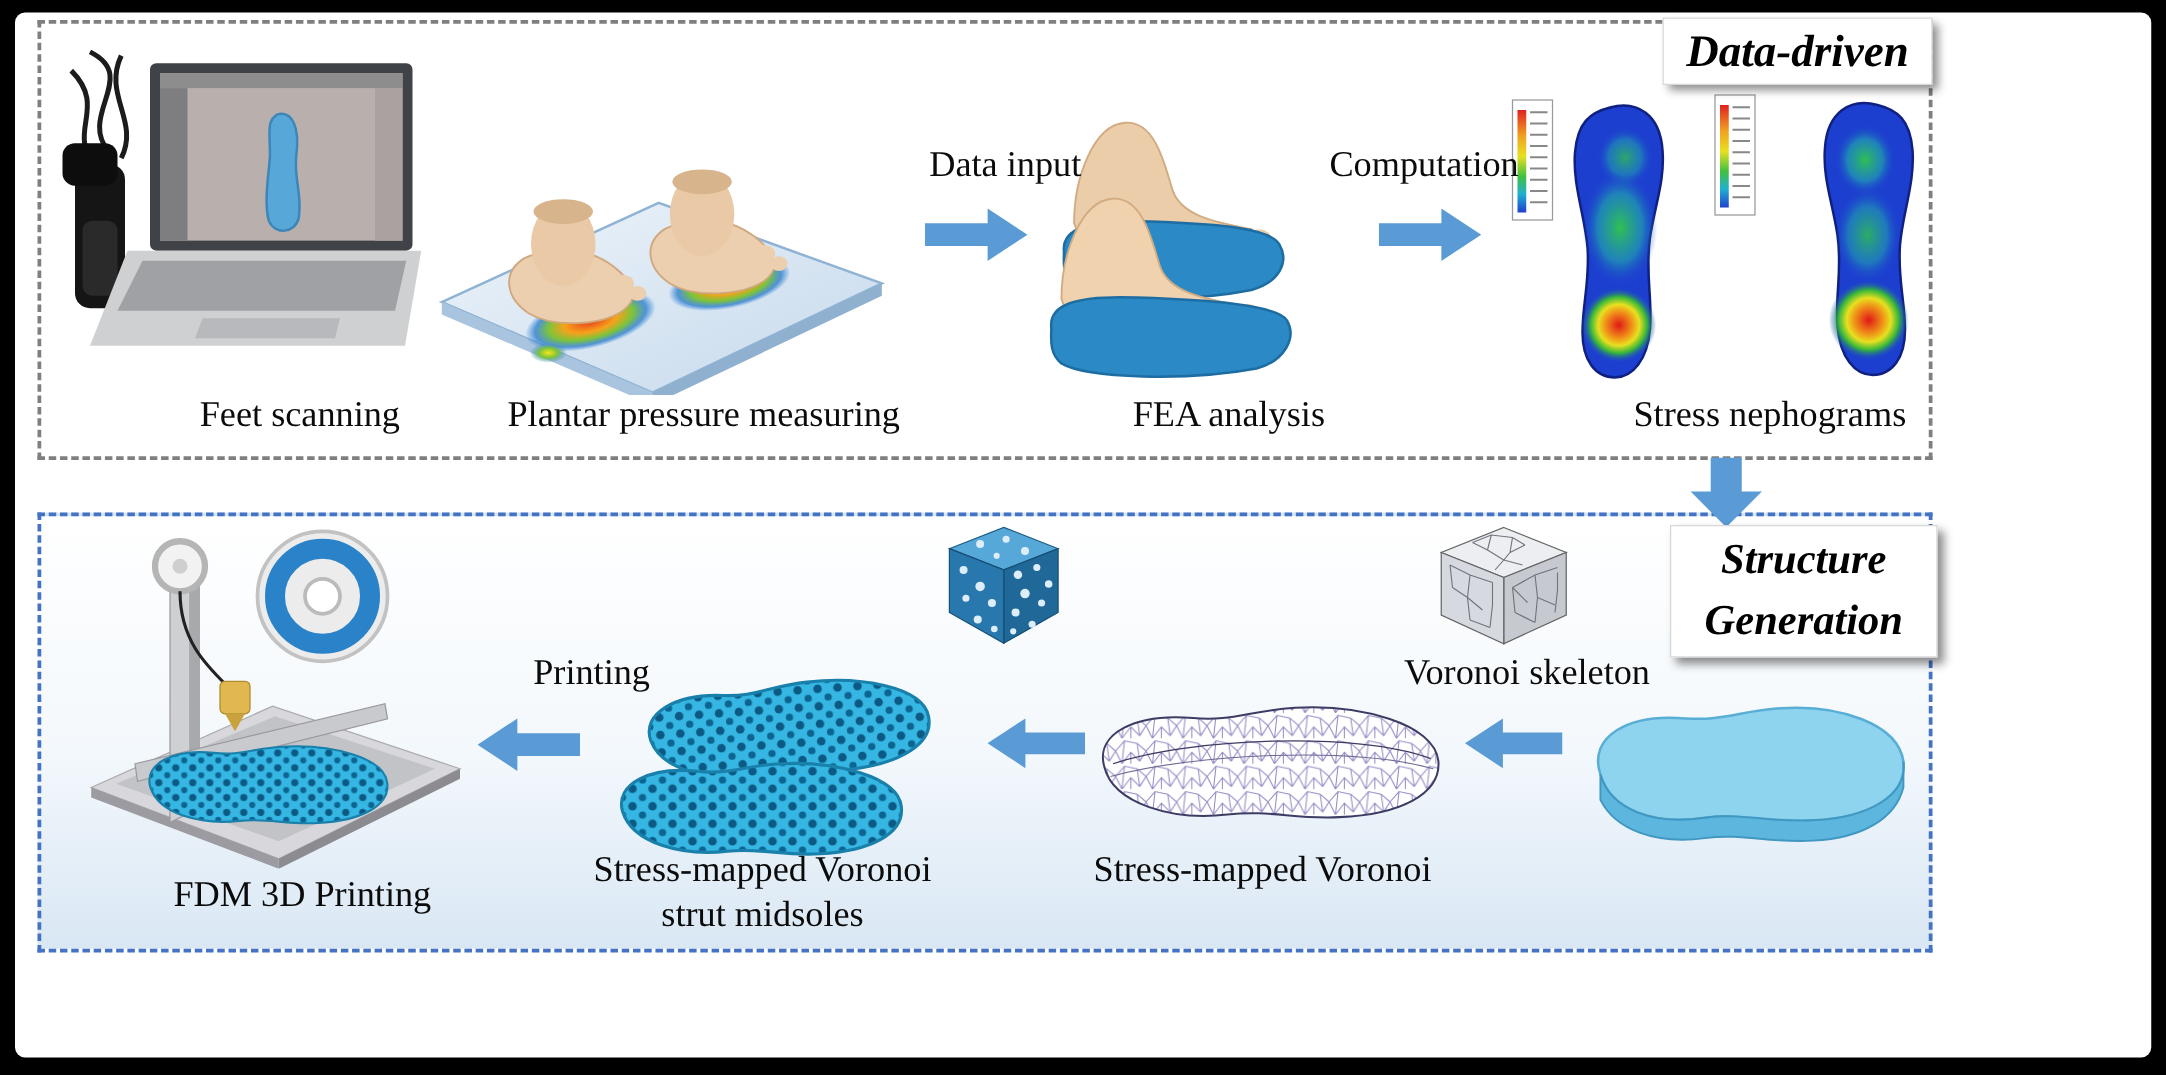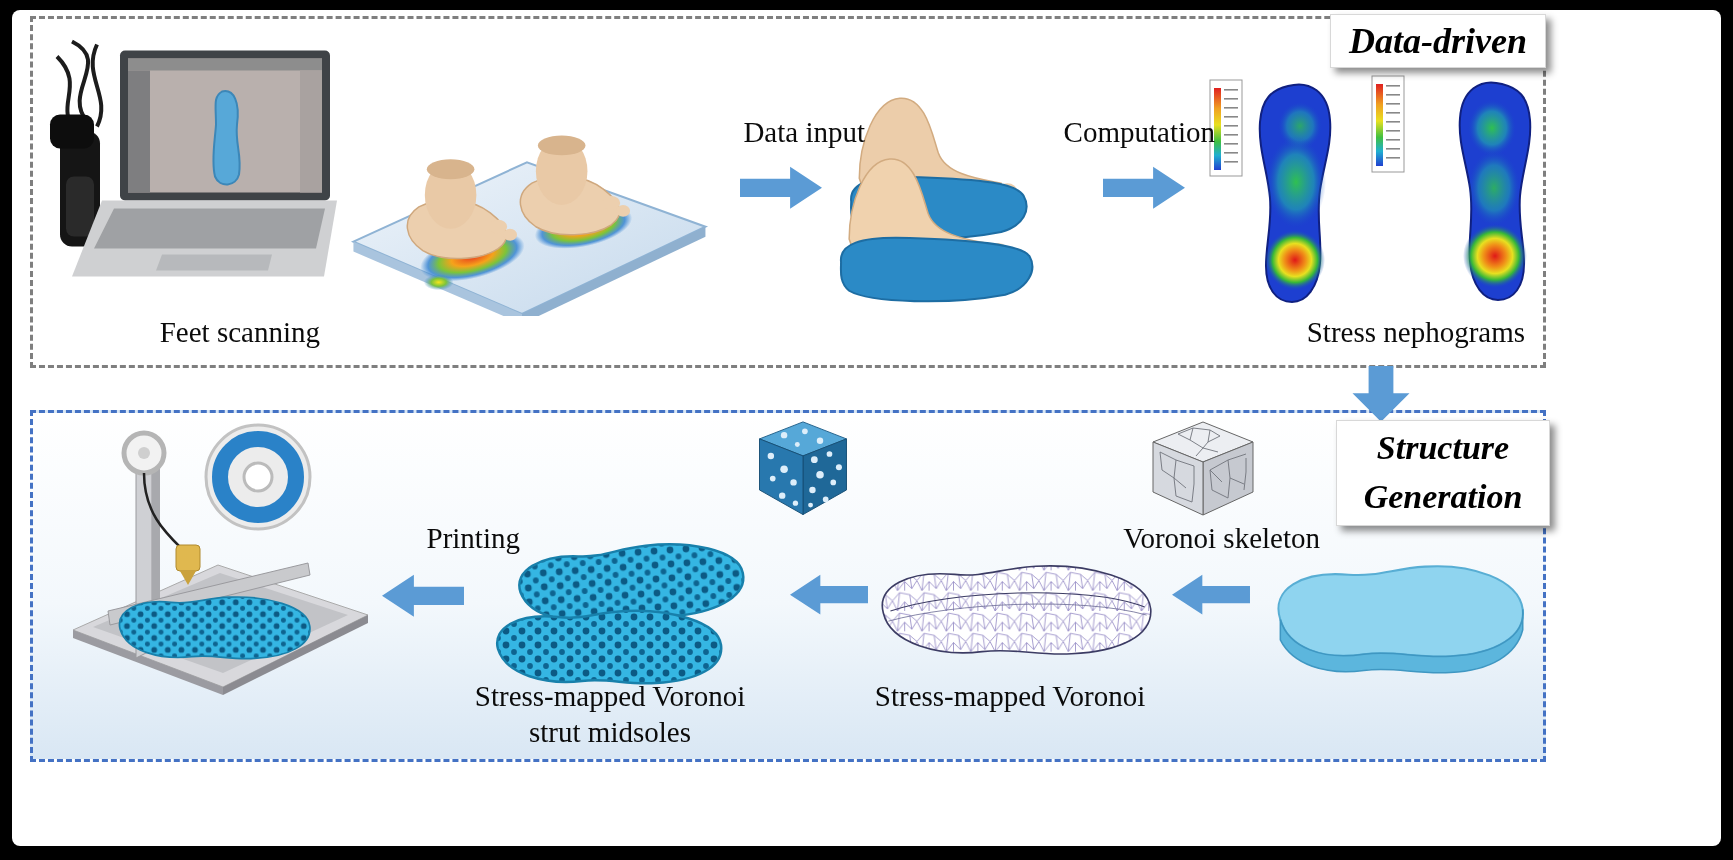--- a/index.html
+++ b/index.html
@@ -123,20 +123,21 @@
       </g>
       <g>
         <path d="M210,106 C234,94 264,98 282,112 C300,126 304,138 290,148 C272,160 234,162 214,150 C196,138 192,118 210,106 Z" fill="#eccfae" stroke="#cfa87e" stroke-width="1.5"></path>
         <ellipse cx="240" cy="94" rx="26" ry="34" fill="#e9c9a6"></ellipse>
         <ellipse cx="240" cy="68" rx="24" ry="10" fill="#d8b48d"></ellipse>
         <ellipse cx="290" cy="126" rx="9" ry="7" fill="#eccfae"></ellipse>
         <ellipse cx="302" cy="134" rx="7" ry="6" fill="#eccfae"></ellipse>
       </g>
     </svg>
   </div>
+  <div class="lbl" style="left:330px;top:316px;width:390px">Plantar pressure measuring</div>
 
   <div class="lbl" style="left:695px;top:116px;width:170px">Data input</div>
   <div class="arr" style="left:740px;top:165px;width:82px;height:48px">
     <svg viewBox="0 0 90 50">
         <polygon points="0,15 55,15 55,2 90,25 55,48 55,35 0,35" fill="#5B9BD5"></polygon>
       </svg>
   </div>
 
   <div class="gfx" style="left:818px;top:82px;width:265px;height:228px">
     <svg viewBox="0 0 260 225">
@@ -146,20 +147,21 @@
         <path d="M22,118 C20,100 40,92 90,94 C150,96 185,100 192,112 C200,126 192,142 170,148 C120,158 50,156 30,144 C20,136 22,126 22,118 Z" fill="#2b8ac6" stroke="#1d6da3" stroke-width="2"></path>
       </g>
       <g transform="translate(0,60)">
         <path d="M30,95 C30,60 45,18 70,16 C95,14 102,52 108,70 C116,92 150,96 170,100 L172,118 C130,126 60,128 38,118 Z" fill="#f0d2ae" stroke="#d2ab80" stroke-width="1.5"></path>
         <ellipse cx="177" cy="108" rx="11" ry="9" fill="#f0d2ae"></ellipse>
         <ellipse cx="190" cy="114" rx="8" ry="7" fill="#f0d2ae"></ellipse>
         <path d="M22,118 C20,100 40,92 90,94 C150,96 200,100 208,112 C216,126 206,144 184,150 C130,160 50,158 30,146 C20,138 22,126 22,118 Z" fill="#2b8ac6" stroke="#1d6da3" stroke-width="2"></path>
       </g>
     </svg>
   </div>
+  <div class="lbl" style="left:840px;top:316px;width:220px">FEA analysis</div>
 
   <div class="lbl" style="left:1035px;top:116px;width:180px">Computation</div>
   <div class="arr" style="left:1103px;top:165px;width:82px;height:48px">
     <svg viewBox="0 0 90 50">
         <polygon points="0,15 55,15 55,2 90,25 55,48 55,35 0,35" fill="#5B9BD5"></polygon>
       </svg>
   </div>
 
   <div class="gfx" style="left:1202px;top:72px;width:344px;height:240px">
     <svg viewBox="0 0 340 240">
@@ -232,20 +234,21 @@
       <circle cx="96" cy="38" r="6" fill="#cfcfcf"></circle>
       <circle cx="210" cy="62" r="52" fill="#ececec" stroke="#c2c2c2" stroke-width="3"></circle>
       <circle cx="210" cy="62" r="38" fill="none" stroke="#2a82c8" stroke-width="16"></circle>
       <circle cx="210" cy="62" r="14" fill="#fff" stroke="#bbb" stroke-width="3"></circle>
       <path d="M96,58 C96,100 120,120 138,138" stroke="#222" stroke-width="2.5" fill="none"></path>
       <rect x="128" y="130" width="24" height="26" rx="4" fill="#e0b84f" stroke="#b08a2e"></rect>
       <polygon points="132,156 148,156 140,170" fill="#caa23c"></polygon>
       <path transform="translate(62,172) scale(0.85)" d="M12,50 C6,28 34,14 72,18 C98,21 110,13 140,12 C182,10 232,22 235,46 C238,68 210,82 170,84 C140,86 123,79 96,82 C60,86 20,76 12,50 Z" fill="url(#holes)" stroke="#1880ab" stroke-width="2"></path>
     </svg>
   </div>
+  <div class="lbl" style="left:85px;top:700px;width:260px">FDM 3D Printing</div>
 
   <div class="lbl" style="left:370px;top:522px;width:150px">Printing</div>
   <div class="arr" style="left:382px;top:573px;width:82px;height:48px">
     <svg viewBox="0 0 90 50">
         <polygon points="90,15 35,15 35,2 0,25 35,48 35,35 90,35" fill="#5B9BD5"></polygon>
       </svg>
   </div>
 
   <div class="gfx" style="left:478px;top:533px;width:300px;height:158px">
     <svg viewBox="0 0 300 158">

